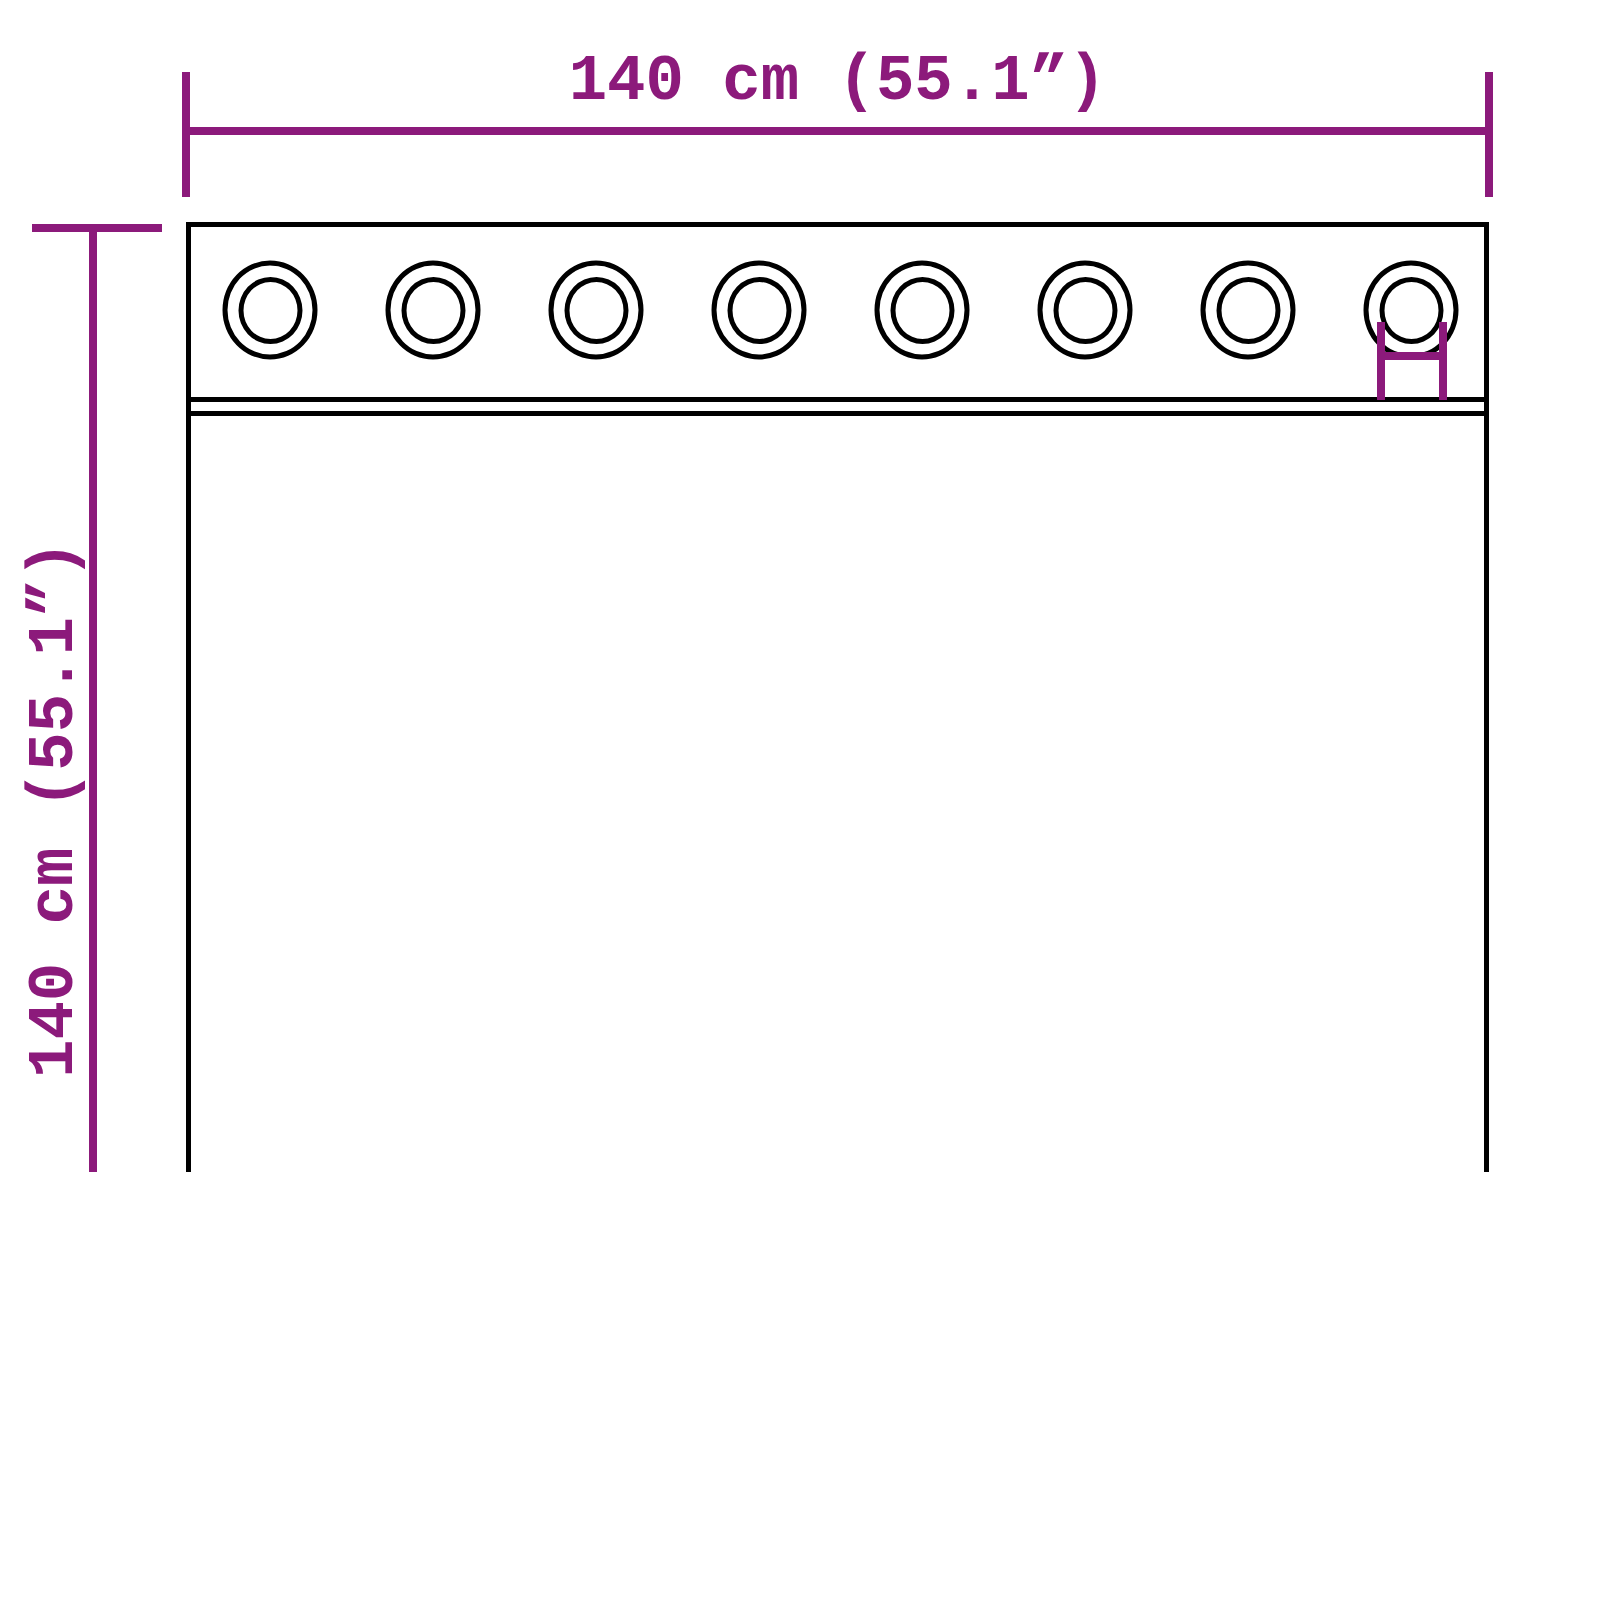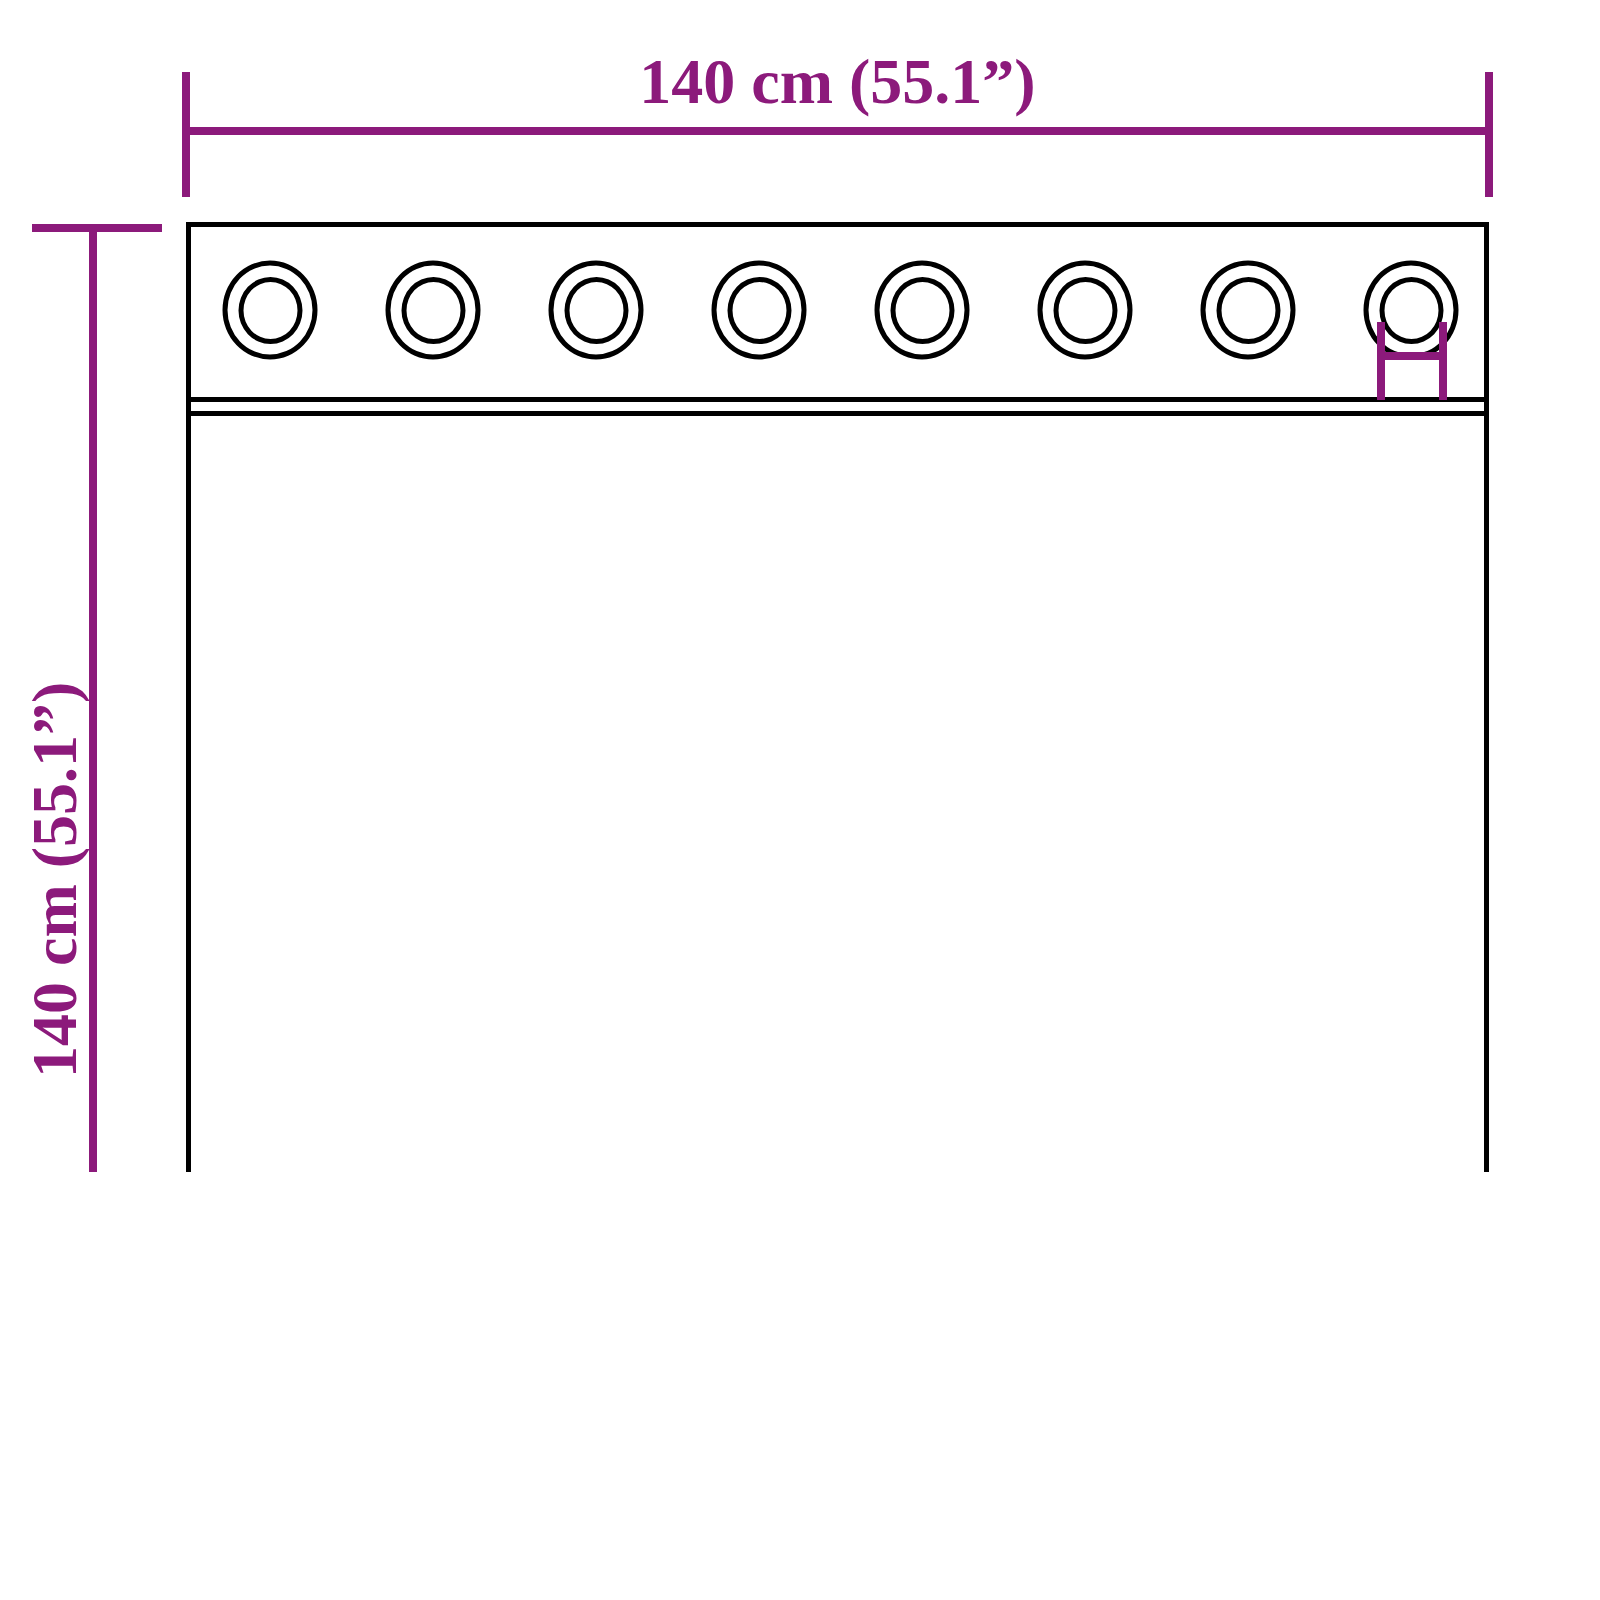--- a/index.html
+++ b/index.html
@@ -1,19 +1,19 @@
 <!DOCTYPE html>
 <html style="--dim-color: #8c1a7b;"><head>
 <meta charset="utf-8">
 <style>
   html,body { margin:0; padding:0; background:#ffffff; }
   .canvas {
     position:relative; width:1600px; height:1172px; overflow:hidden;
     background:#ffffff;
-    font-family:Liberation Serif, serif;
+    font-family:Liberation Mono, monospace;
   }
   
   .panel {
     position:absolute; left:186px; top:222px; width:1303px; height:1308px;
     box-sizing:border-box; border:5px solid #000; background:#fff;
   }
   .stitch-line {
     position:absolute; left:191px; width:1293px; height:5px; background:#000;
   }
   .stitch-line.s1 { top:397px; }

